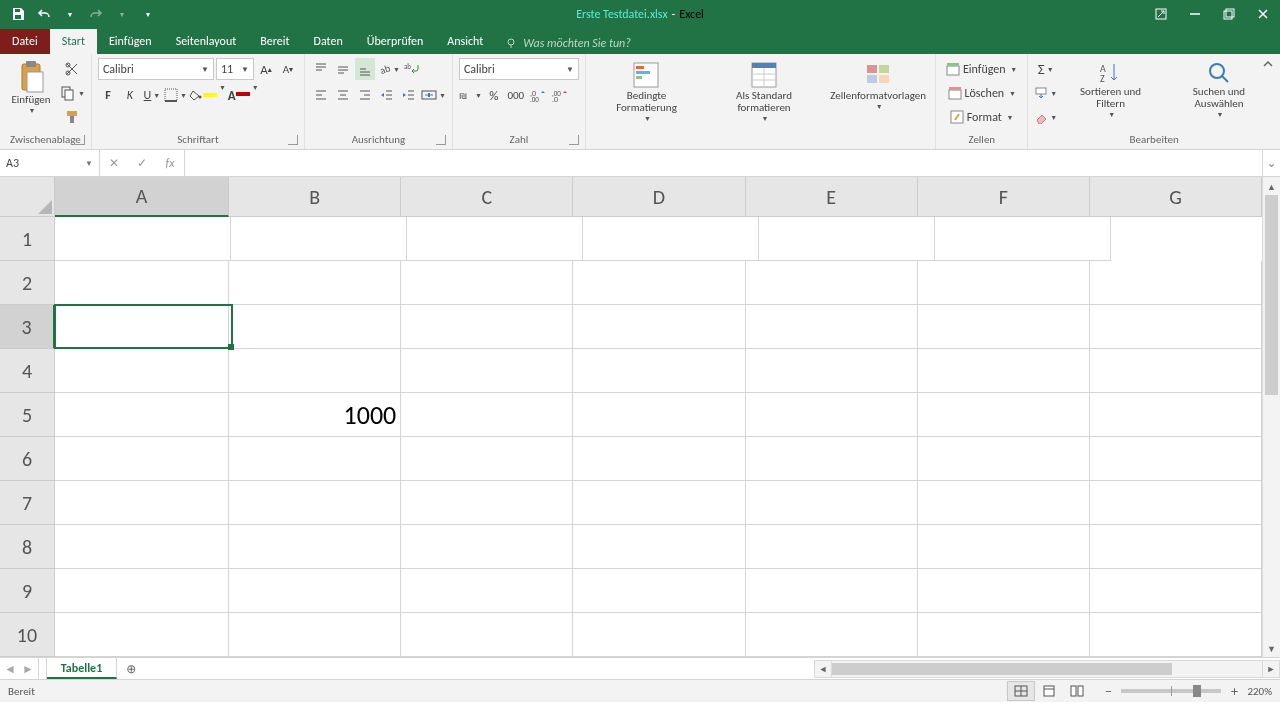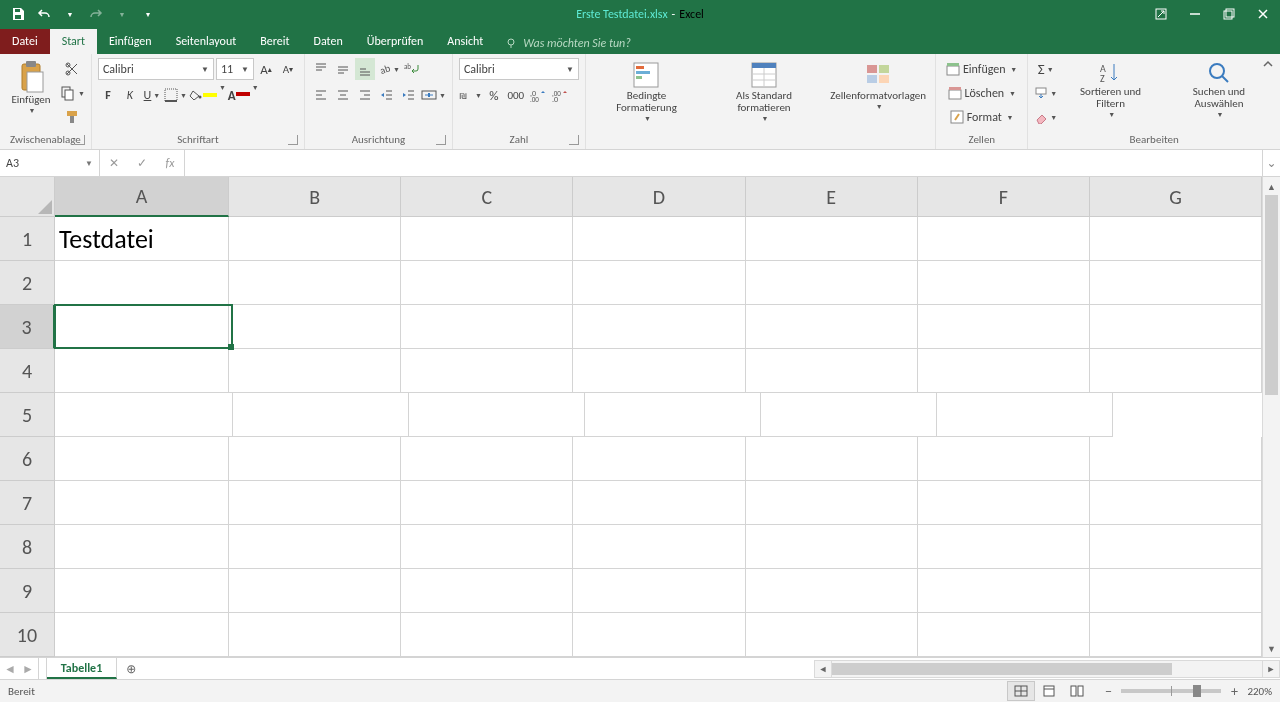--- a/index.html
+++ b/index.html
@@ -558,57 +558,57 @@
       <div class="rowhead">4</div>
       <div class="rowhead">5</div>
       <div class="rowhead">6</div>
       <div class="rowhead">7</div>
       <div class="rowhead">8</div>
       <div class="rowhead">9</div>
       <div class="rowhead">10</div>
     </div>
   <div class="cells" id="cells">
       <div class="cellrow">
-        <div class="cell" style="width: 178px;">Testdatei</div>
-        <div class="cell" style="width: 176px;"></div>
-        <div class="cell" style="width: 176px;"></div>
-        <div class="cell" style="width: 176px;"></div>
-        <div class="cell" style="width: 176px;"></div>
-        <div class="cell" style="width: 176px;"></div>
-        <div class="cell" style="width: 176px;"></div>
-      </div>
-      <div class="cellrow">
-        <div class="cell" style="width: 178px;"></div>
-        <div class="cell" style="width: 176px;"></div>
-        <div class="cell" style="width: 176px;"></div>
-        <div class="cell" style="width: 176px;"></div>
-        <div class="cell" style="width: 176px;"></div>
-        <div class="cell" style="width: 176px;"></div>
-        <div class="cell" style="width: 176px;"></div>
-      </div>
-      <div class="cellrow">
-        <div class="cell" style="width: 178px;"></div>
-        <div class="cell" style="width: 176px;"></div>
-        <div class="cell" style="width: 176px;"></div>
-        <div class="cell" style="width: 176px;"></div>
-        <div class="cell" style="width: 176px;"></div>
-        <div class="cell" style="width: 176px;"></div>
-        <div class="cell" style="width: 176px;"></div>
-      </div>
-      <div class="cellrow">
-        <div class="cell" style="width: 178px;"></div>
-        <div class="cell" style="width: 176px;"></div>
-        <div class="cell" style="width: 176px;"></div>
-        <div class="cell" style="width: 176px;"></div>
-        <div class="cell" style="width: 176px;"></div>
-        <div class="cell" style="width: 176px;"></div>
-        <div class="cell" style="width: 176px;"></div>
-      </div>
-      <div class="cellrow">
-        <div class="cell" style="width: 178px;"></div>
+        <div class="cell" style="width: 176px;"></div>
+        <div class="cell" style="width: 176px;"></div>
+        <div class="cell" style="width: 176px;"></div>
+        <div class="cell" style="width: 176px;"></div>
+        <div class="cell" style="width: 176px;"></div>
+        <div class="cell" style="width: 176px;"></div>
+      </div>
+      <div class="cellrow">
+        <div class="cell" style="width: 178px;"></div>
+        <div class="cell" style="width: 176px;"></div>
+        <div class="cell" style="width: 176px;"></div>
+        <div class="cell" style="width: 176px;"></div>
+        <div class="cell" style="width: 176px;"></div>
+        <div class="cell" style="width: 176px;"></div>
+        <div class="cell" style="width: 176px;"></div>
+      </div>
+      <div class="cellrow">
+        <div class="cell" style="width: 178px;"></div>
+        <div class="cell" style="width: 176px;"></div>
+        <div class="cell" style="width: 176px;"></div>
+        <div class="cell" style="width: 176px;"></div>
+        <div class="cell" style="width: 176px;"></div>
+        <div class="cell" style="width: 176px;"></div>
+        <div class="cell" style="width: 176px;"></div>
+      </div>
+      <div class="cellrow">
+        <div class="cell" style="width: 178px;"></div>
+        <div class="cell" style="width: 176px;"></div>
+        <div class="cell" style="width: 176px;"></div>
+        <div class="cell" style="width: 176px;"></div>
+        <div class="cell" style="width: 176px;"></div>
+        <div class="cell" style="width: 176px;"></div>
+        <div class="cell" style="width: 176px;"></div>
+      </div>
+      <div class="cellrow">
+        <div class="cell" style="width: 178px;"></div>
+        <div class="cell num" style="width: 176px;">1000</div>
         <div class="cell" style="width: 176px;"></div>
         <div class="cell" style="width: 176px;"></div>
         <div class="cell" style="width: 176px;"></div>
         <div class="cell" style="width: 176px;"></div>
         <div class="cell" style="width: 176px;"></div>
       </div>
       <div class="cellrow">
         <div class="cell" style="width: 178px;"></div>
         <div class="cell" style="width: 176px;"></div>
         <div class="cell" style="width: 176px;"></div>

